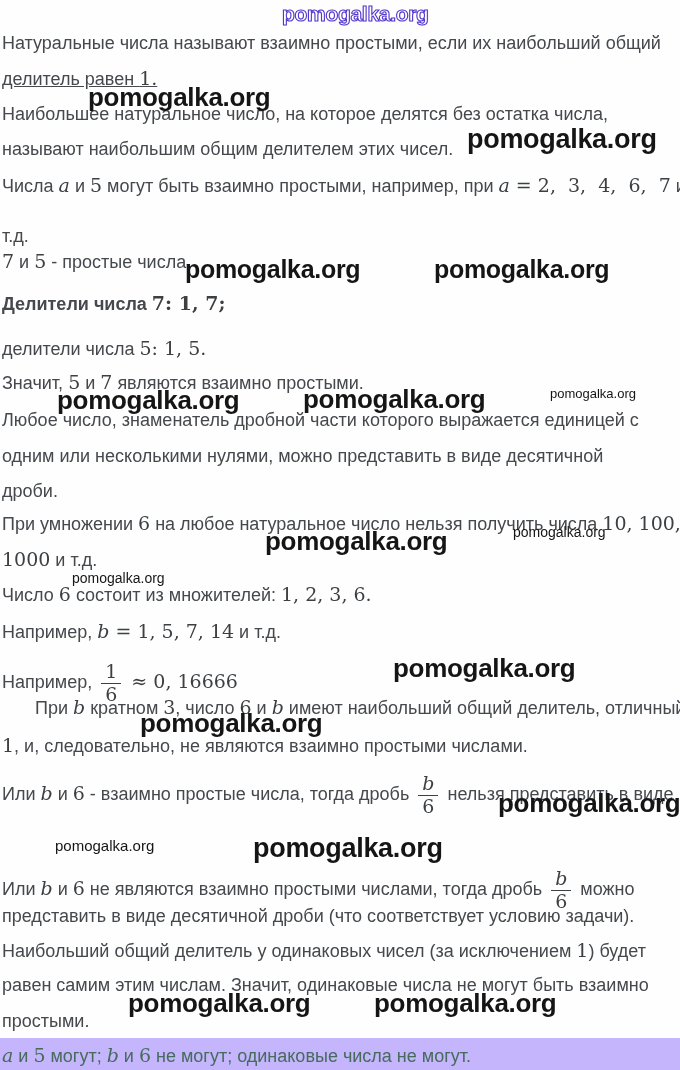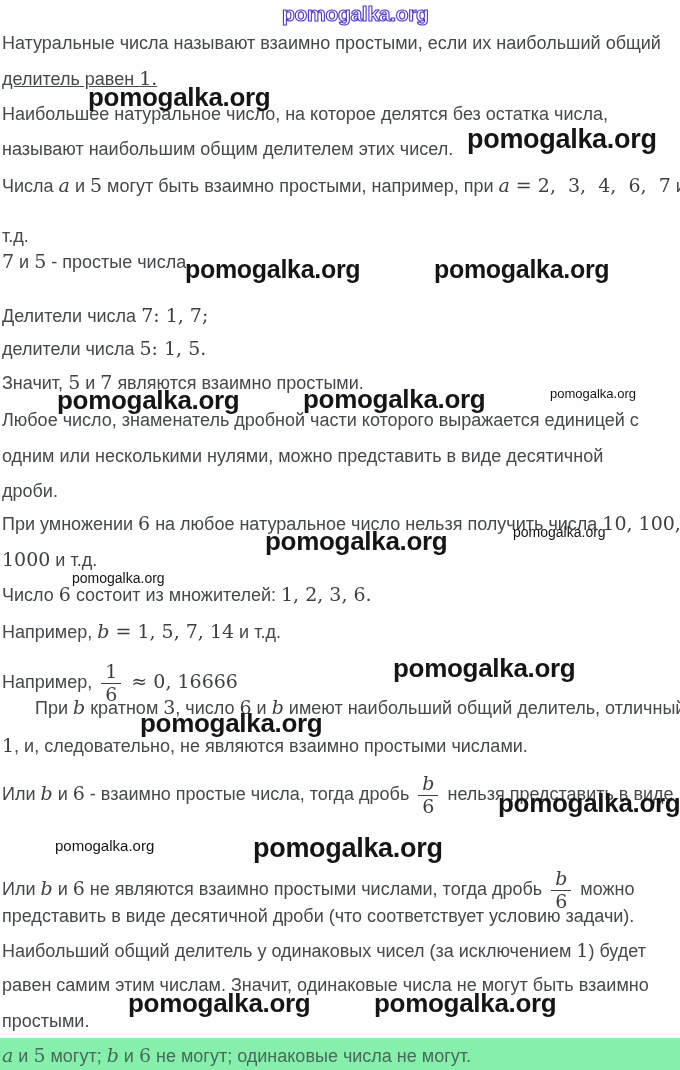--- a/index.html
+++ b/index.html
@@ -28,31 +28,31 @@
     text-shadow:0 0 1px #6a55d6;
   }
   .answer{position:absolute;left:0;width:680px;}
   .answer-line{position:absolute;left:2px;top:6px;white-space:nowrap;font-size:18px;}
   .answer .math{color:inherit;}
 </style>
 </head>
 <body>
 
 <div id="doc">
-  <div class="answer" style="top: 1038px; height: 32px; background: #86efac; color: rgb(70, 107, 92);">
+  <div class="answer" style="top: 1038px; height: 32px; background: #c4b5fd; color: rgb(70, 107, 92);">
     <div class="answer-line"><span class="math var">a</span><span class="sans"> и </span><span class="math">5</span><span class="sans"> могут; </span><span class="math var">b</span><span class="sans"> и </span><span class="math">6</span><span class="sans"> не могут; одинаковые числа не могут.</span></div>
   </div>
 <div class="line" style="top: 33px;"><span class="sans">Натуральные числа называют взаимно простыми, если их наибольший общий</span></div>
     <div class="line" style="top: 68px; text-decoration: underline;"><span class="sans">делитель равен </span><span class="math">1.</span></div>
     <div class="line" style="top: 104px;"><span class="sans">Наибольшее натуральное число, на которое делятся без остатка числа,</span></div>
     <div class="line" style="top: 139px;"><span class="sans">называют наибольшим общим делителем этих чисел.</span></div>
     <div class="line" style="top: 175px;"><span class="sans">Числа </span><span class="math var">a</span><span class="sans"> и </span><span class="math">5</span><span class="sans"> могут быть взаимно простыми, например, при </span><span class="math var">a</span><span class="math"> = 2,&nbsp; 3,&nbsp; 4,&nbsp; 6,&nbsp; 7</span><span class="sans"> и</span></div>
     <div class="line" style="top: 226px;"><span class="sans">т.д.</span></div>
     <div class="line" style="top: 251px;"><span class="math">7</span><span class="sans"> и </span><span class="math">5</span><span class="sans"> - простые числа.</span></div>
-    <div class="line" style="top: 305px;"><span class="sans">Делители числа </span><span class="math">7: 1, 7;</span></div>
+    <div class="line" style="top: 293px; font-weight: bold;"><span class="sans">Делители числа </span><span class="math">7: 1, 7;</span></div>
     <div class="line" style="top: 338px;"><span class="sans">делители числа </span><span class="math">5: 1, 5.</span></div>
     <div class="line" style="top: 372px;"><span class="sans">Значит, </span><span class="math">5</span><span class="sans"> и </span><span class="math">7</span><span class="sans"> являются взаимно простыми.</span></div>
     <div class="line" style="top: 410px;"><span class="sans">Любое число, знаменатель дробной части которого выражается единицей с</span></div>
     <div class="line" style="top: 446px;"><span class="sans">одним или несколькими нулями, можно представить в виде десятичной</span></div>
     <div class="line" style="top: 481px;"><span class="sans">дроби.</span></div>
     <div class="line" style="top: 513px;"><span class="sans">При умножении </span><span class="math">6</span><span class="sans"> на любое натуральное число нельзя получить числа </span><span class="math">10, 100,</span></div>
     <div class="line" style="top: 549px;"><span class="math">1000</span><span class="sans"> и т.д.</span></div>
     <div class="line" style="top: 584px;"><span class="sans">Число </span><span class="math">6</span><span class="sans"> состоит из множителей: </span><span class="math">1, 2, 3, 6.</span></div>
     <div class="line" style="top: 621px;"><span class="sans">Например, </span><span class="math var">b</span><span class="math"> = 1, 5, 7, 14</span><span class="sans"> и т.д.</span></div>
     <div class="line" style="top: 661px;"><span class="sans">Например, </span><span class="frac"><span class="num">1</span><span class="den">6</span></span><span class="math"> ≈ 0, 16666</span></div>

